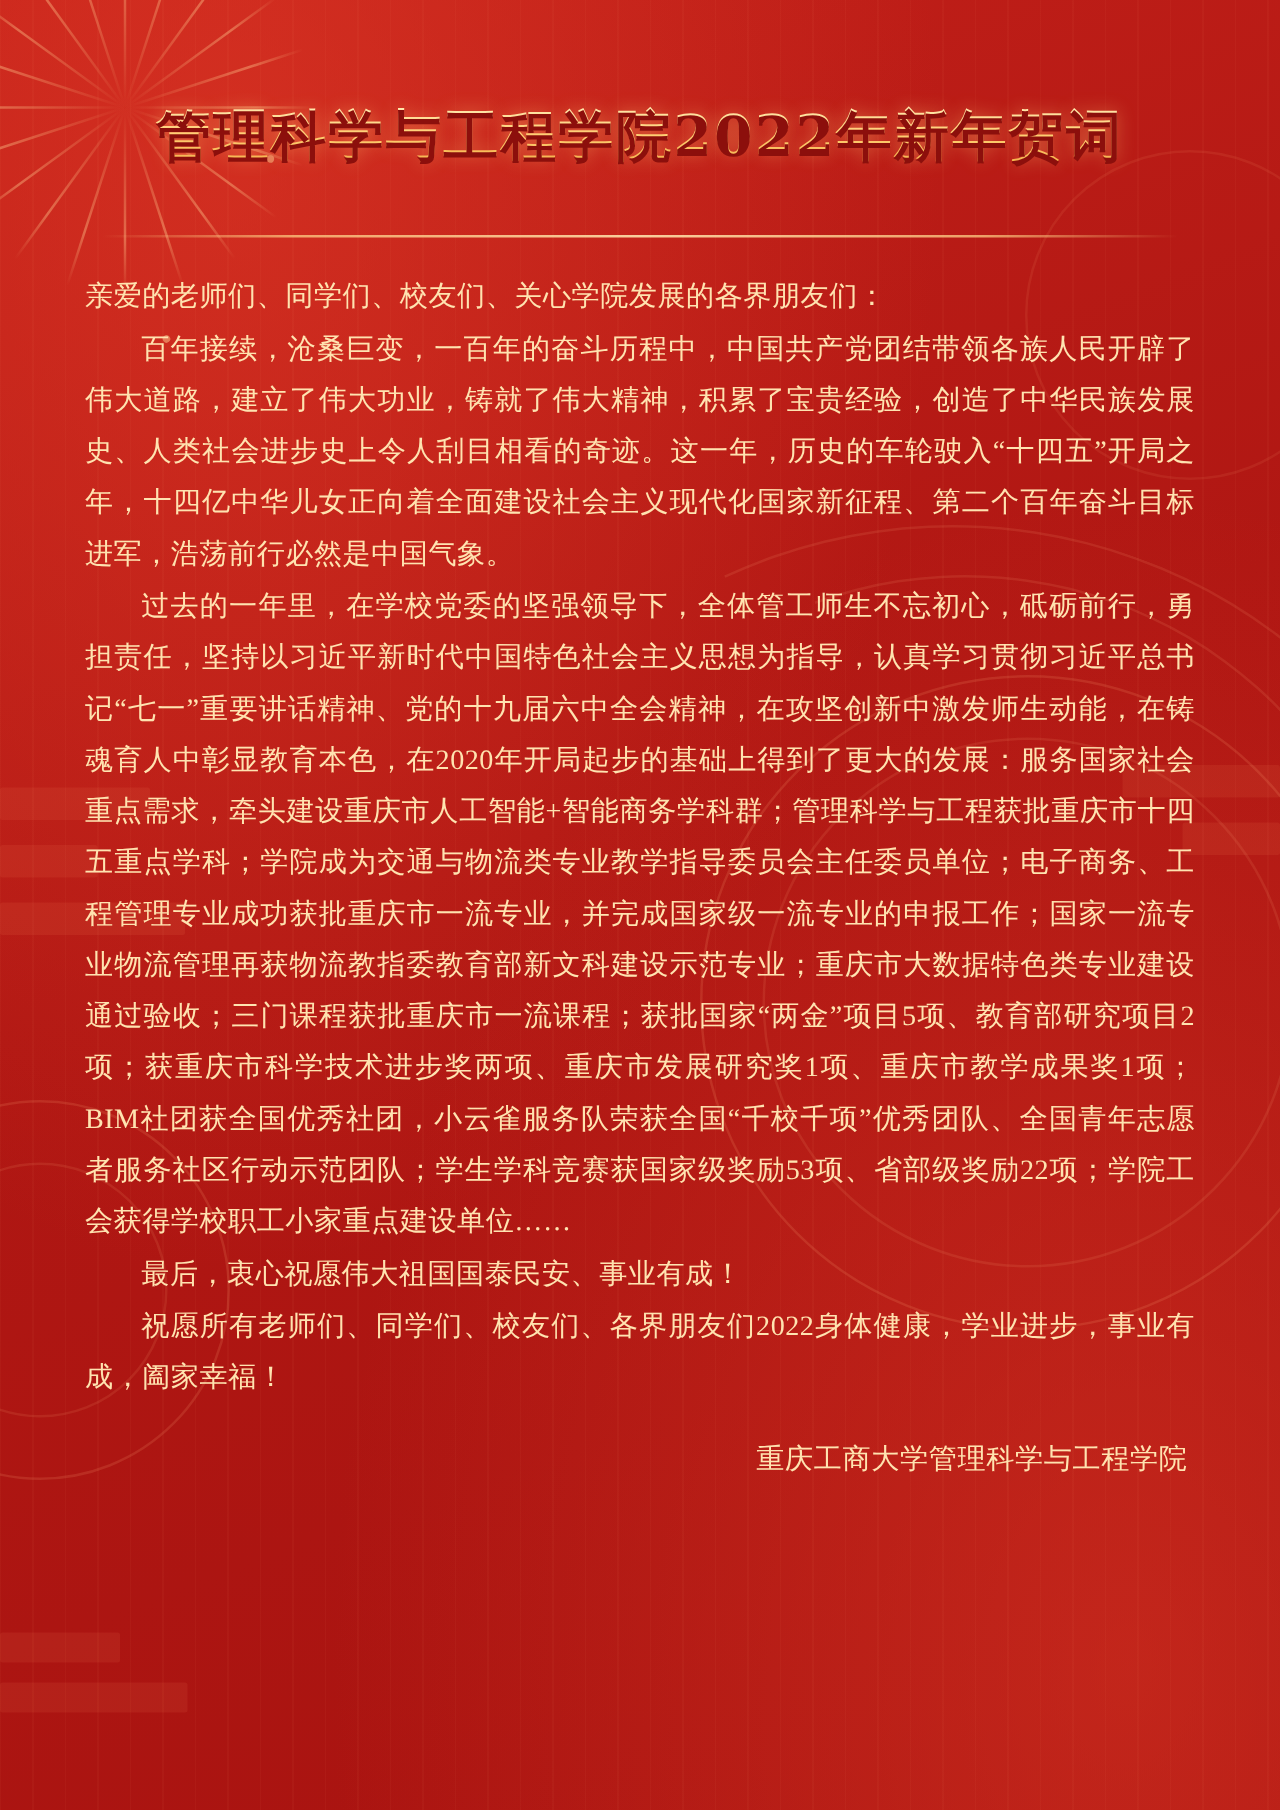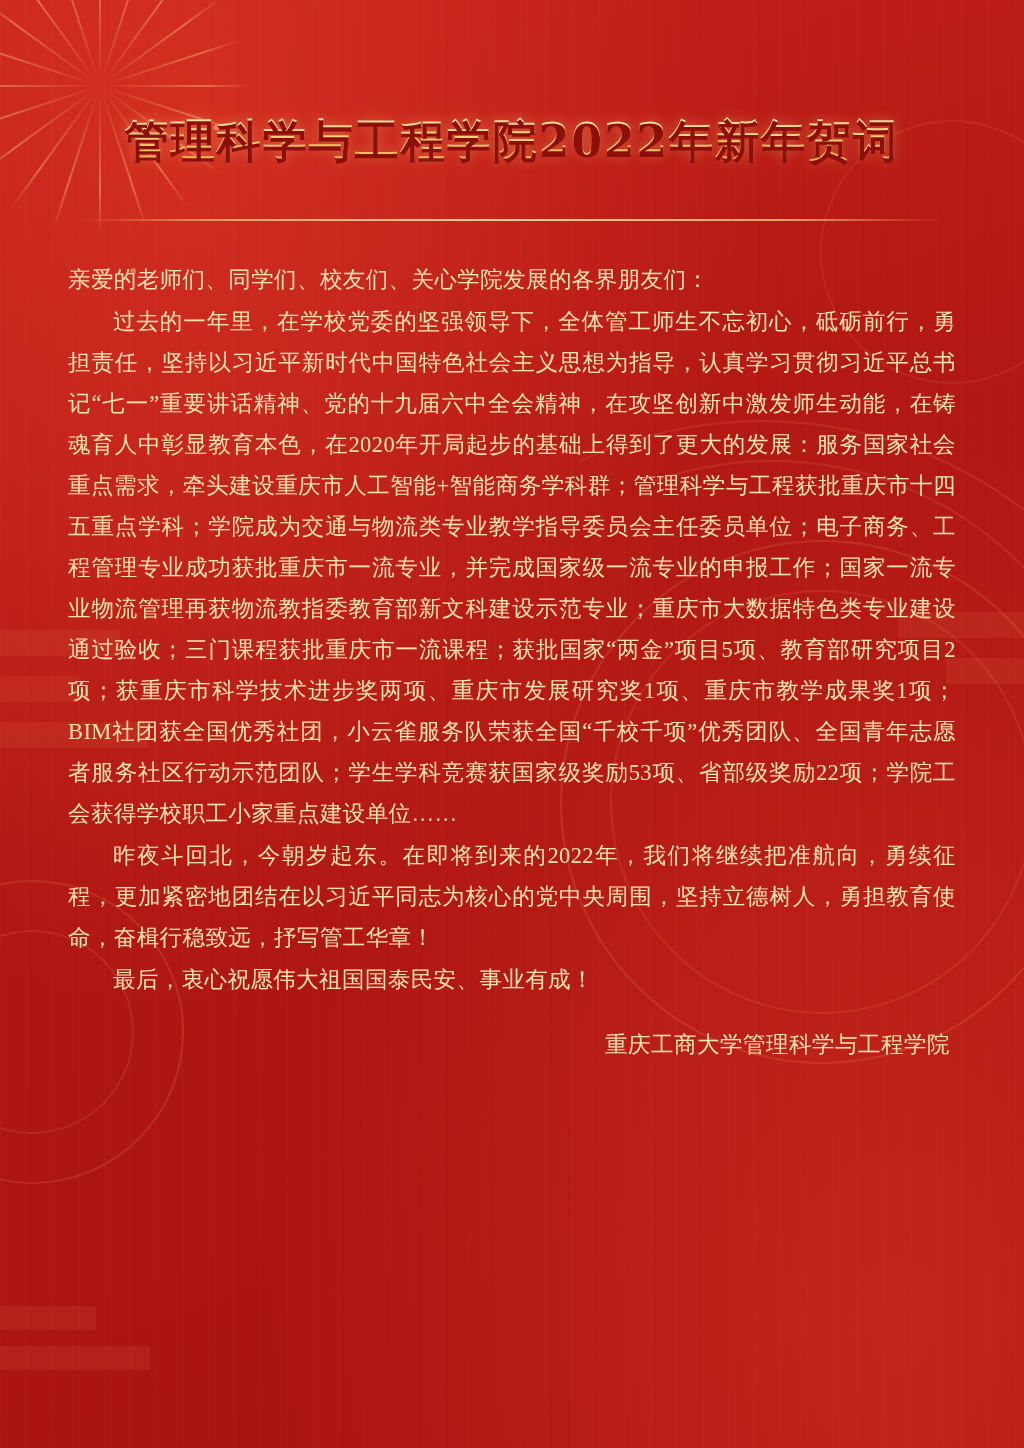--- a/index.html
+++ b/index.html
@@ -88,21 +88,21 @@
     left: 0;
     top: 0;
     width: 100%;
     height: 100%;
     background-image: repeating-linear-gradient(90deg, rgba(255,160,110,0.045) 0 1px, rgba(0,0,0,0) 1px 26px);
   }
 
   
   .header {
     position: relative;
-    padding-top: 85px;
+    padding-top: 54px;
     text-align: center;
   }
   .title {
     font-family: "DejaVu Serif", "Liberation Serif", serif;
     font-weight: 700;
     font-size: 44px;
     letter-spacing: 2px;
     line-height: 1.2;
     color: #ffd98a;
     text-shadow: 0 2px 0 #8c0f0c, 0 0 14px rgba(255,190,110,0.45);
@@ -116,21 +116,21 @@
   .title-rule {
     width: 860px;
     height: 2px;
     margin: 22px auto 0;
     background: linear-gradient(90deg, rgba(255,205,130,0) 0%, rgba(255,205,130,0.75) 18%, rgba(255,225,170,0.9) 50%, rgba(255,205,130,0.75) 82%, rgba(255,205,130,0) 100%);
   }
 
   
   .letter {
     position: relative;
-    margin: 38px auto 0;
+    margin: 26px auto 0;
     width: 888px;
     color: #ffe3b0;
     font-size: 22.5px;
     line-height: 41px;
     letter-spacing: 0.4px;
     text-align: justify;
   }
   .letter p {
     margin: 0 0 1px 0;
     text-indent: 2em;
@@ -202,21 +202,22 @@
   <div class="brick" style="left:0;top:1346px;width:150px;height:24px;"></div>
 </div>
 
 <div class="header">
   <h1 class="title">管理科学与工程学院2022年新年贺词</h1>
   <div class="title-rule"></div>
 </div>
 
 <div class="letter">
   <p class="salutation">亲爱的老师们、同学们、校友们、关心学院发展的各界朋友们：</p>
+  <p>百年接续，沧桑巨变，一百年的奋斗历程中，中国共产党团结带领各族人民开辟了伟大道路，建立了伟大功业，铸就了伟大精神，积累了宝贵经验，创造了中华民族发展史、人类社会进步史上令人刮目相看的奇迹。这一年，历史的车轮驶入“十四五”开局之年，十四亿中华儿女正向着全面建设社会主义现代化国家新征程、第二个百年奋斗目标进军，浩荡前行必然是中国气象。</p>
   <p>过去的一年里，在学校党委的坚强领导下，全体管工师生不忘初心，砥砺前行，勇担责任，坚持以习近平新时代中国特色社会主义思想为指导，认真学习贯彻习近平总书记“七一”重要讲话精神、党的十九届六中全会精神，在攻坚创新中激发师生动能，在铸魂育人中彰显教育本色，在2020年开局起步的基础上得到了更大的发展：服务国家社会重点需求，牵头建设重庆市人工智能+智能商务学科群；管理科学与工程获批重庆市十四五重点学科；学院成为交通与物流类专业教学指导委员会主任委员单位；电子商务、工程管理专业成功获批重庆市一流专业，并完成国家级一流专业的申报工作；国家一流专业物流管理再获物流教指委教育部新文科建设示范专业；重庆市大数据特色类专业建设通过验收；三门课程获批重庆市一流课程；获批国家“两金”项目5项、教育部研究项目2项；获重庆市科学技术进步奖两项、重庆市发展研究奖1项、重庆市教学成果奖1项；BIM社团获全国优秀社团，小云雀服务队荣获全国“千校千项”优秀团队、全国青年志愿者服务社区行动示范团队；学生学科竞赛获国家级奖励53项、省部级奖励22项；学院工会获得学校职工小家重点建设单位……</p>
-  <p>昨夜斗回北，今朝岁起东。在即将到来的2022年，我们将继续把准航向，勇续征程，更加紧密地团结在以习近平同志为核心的党中央周围，坚持立德树人，勇担教育使命，奋楫行稳致远，抒写管工华章！</p>
   <p>最后，衷心祝愿伟大祖国国泰民安、事业有成！</p>
+  <p>祝愿所有老师们、同学们、校友们、各界朋友们2022身体健康，学业进步，事业有成，阖家幸福！</p>
 </div>
 
 <div class="signature">
   <div class="org">重庆工商大学管理科学与工程学院</div>
 
 </div>
 
 </body></html>

